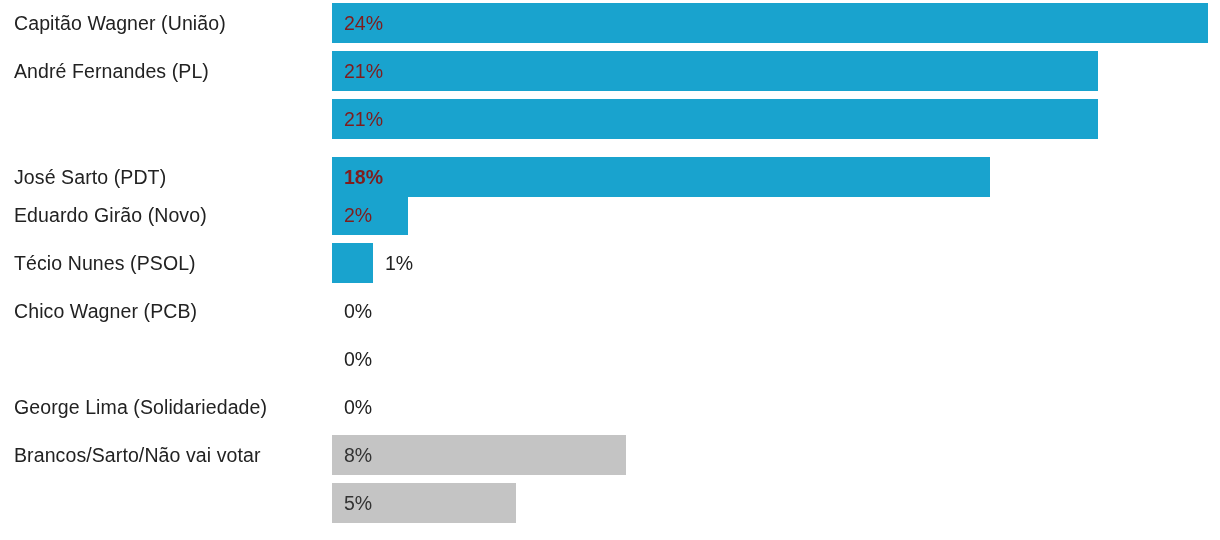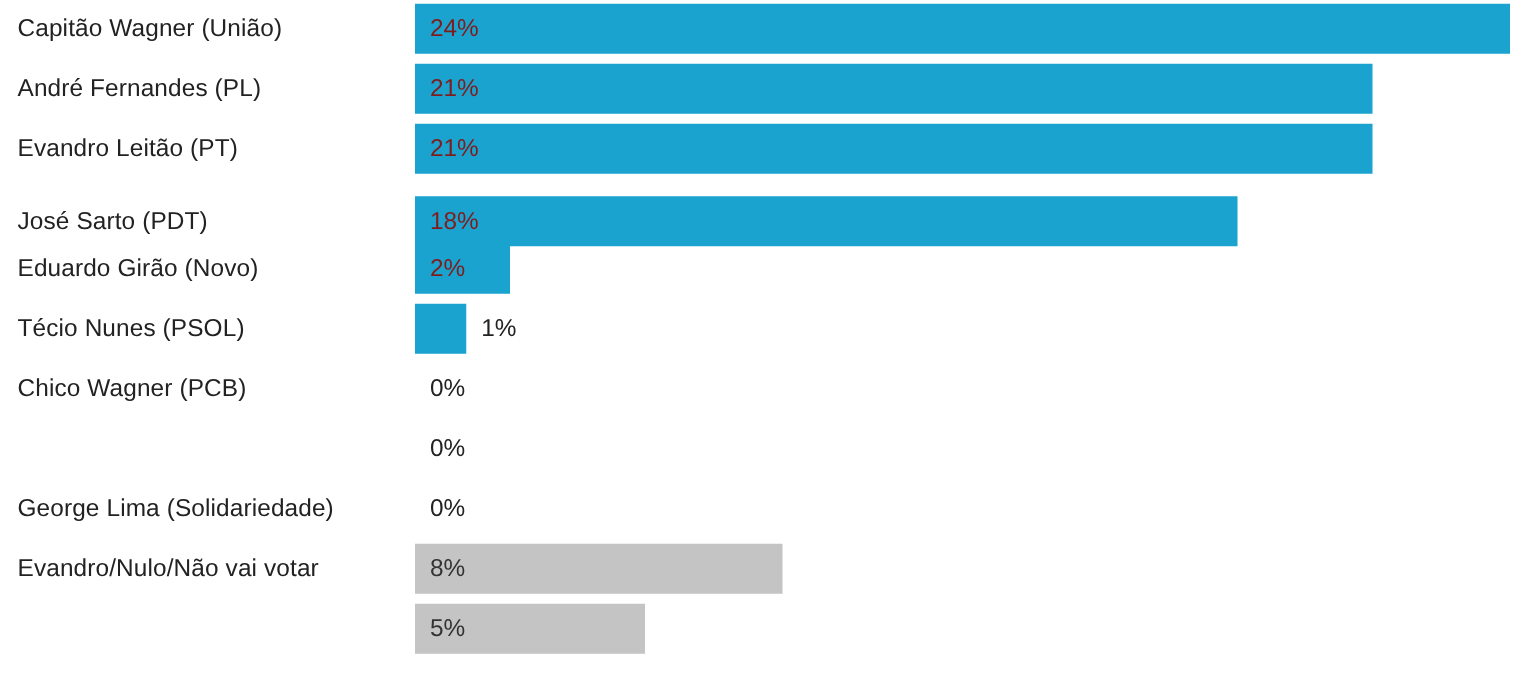--- a/index.html
+++ b/index.html
@@ -81,28 +81,27 @@
       <div class="row-label">Capitão Wagner (União)</div>
       <div class="bar blue" style="left: 332px; width: 876px; background: rgb(25, 163, 206);"></div>
       <div class="value-in on-blue" style="left: 344px;">24%</div>
     </div>
     <div class="row" style="top: 51px;">
       <div class="row-label">André Fernandes (PL)</div>
       <div class="bar blue" style="left: 332px; width: 766px; background: rgb(25, 163, 206);"></div>
       <div class="value-in on-blue" style="left: 344px;">21%</div>
     </div>
     <div class="row" style="top: 99px;">
-      <div class="row-label">Evandro Leitão (PT)</div>
       <div class="bar blue" style="left: 332px; width: 766px; background: rgb(25, 163, 206);"></div>
       <div class="value-in on-blue" style="left: 344px;">21%</div>
     </div>
     <div class="row" style="top: 157px;">
       <div class="row-label">José Sarto (PDT)</div>
       <div class="bar blue" style="left: 332px; width: 658px; background: rgb(25, 163, 206);"></div>
-      <div class="value-in on-blue" style="left: 344px;">18%</div>
+      <div class="value-in on-blue" style="left: 344px; font-weight: bold;">18%</div>
     </div>
     <div class="row" style="top: 195px;">
       <div class="row-label">Eduardo Girão (Novo)</div>
       <div class="bar blue" style="left: 332px; width: 76px; background: rgb(25, 163, 206);"></div>
       <div class="value-in on-blue" style="left: 344px;">2%</div>
     </div>
     <div class="row" style="top: 243px; padding-left: 16px;">
       <div class="row-label">Técio Nunes (PSOL)</div>
       <div class="bar blue" style="left: 332px; width: 41px; background: rgb(25, 163, 206);"></div>
       <div class="value-out" style="left: 385px;">1%</div>
@@ -112,21 +111,21 @@
       <div class="value-out" style="left: 344px;">0%</div>
     </div>
     <div class="row" style="top: 339px;">
       <div class="value-out" style="left: 344px;">0%</div>
     </div>
     <div class="row" style="top: 387px;">
       <div class="row-label">George Lima (Solidariedade)</div>
       <div class="value-out" style="left: 344px;">0%</div>
     </div>
     <div class="row" style="top: 435px;">
-      <div class="row-label">Evandro/Nulo/Não vai votar</div>
+      <div class="row-label">Brancos/Sarto/Não vai votar</div>
       <div class="bar grey" style="left: 332px; width: 294px; background: rgb(196, 196, 196);"></div>
       <div class="value-in on-grey" style="left: 344px;">8%</div>
     </div>
     <div class="row" style="top: 483px;">
       <div class="bar grey" style="left: 332px; width: 184px; background: rgb(196, 196, 196);"></div>
       <div class="value-in on-grey" style="left: 344px;">5%</div>
     </div>
   </div>
 
 </body></html>

